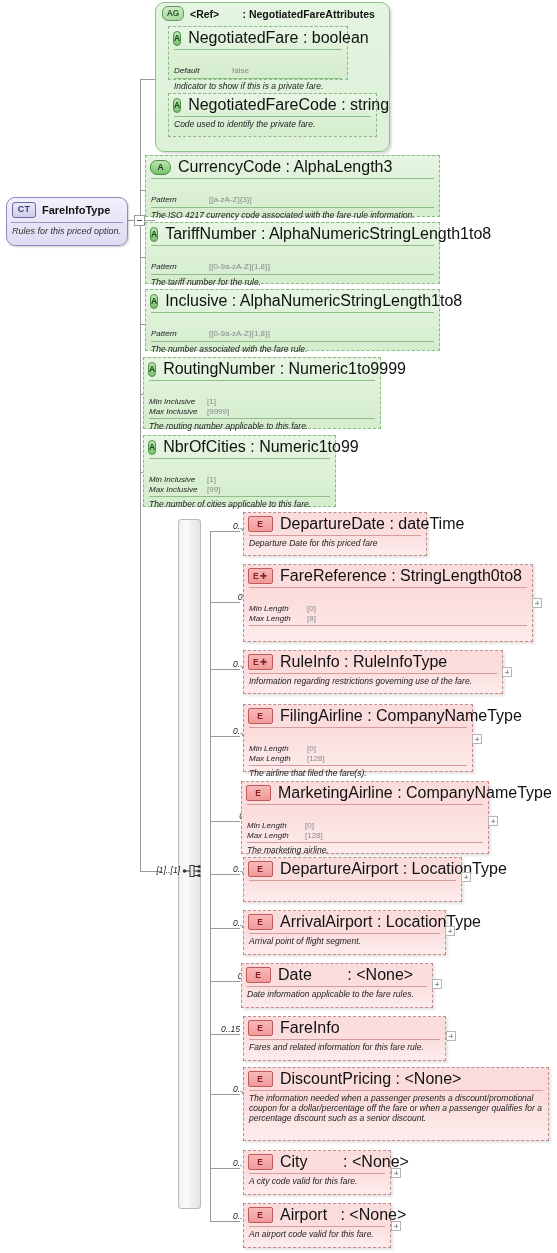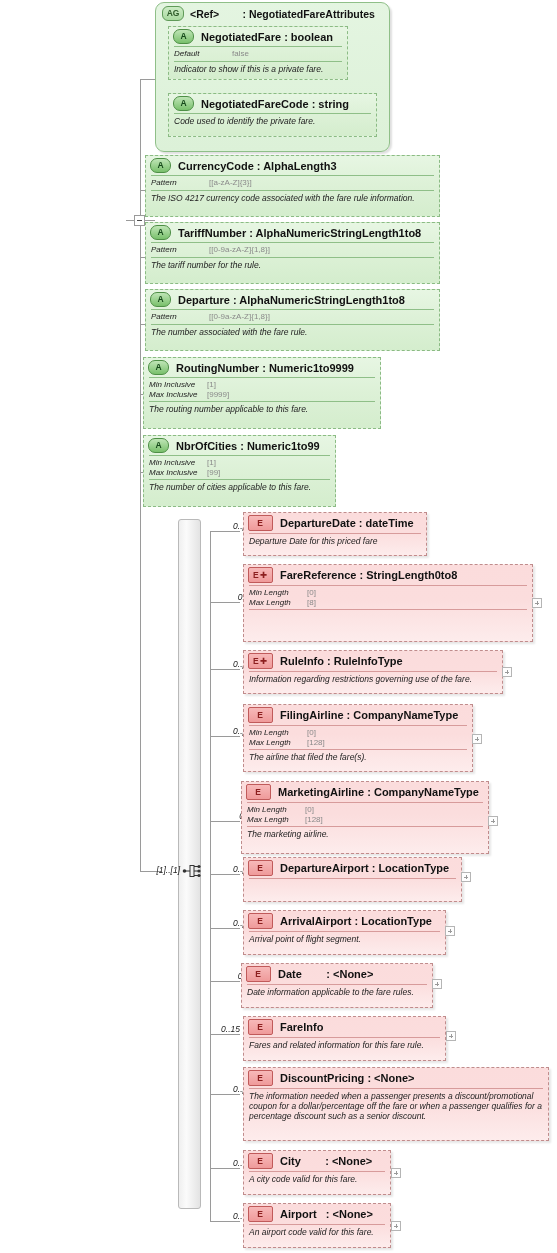--- a/index.html
+++ b/index.html
@@ -68,22 +68,22 @@
     box-sizing:border-box;
   }
   .node-head{display:flex;align-items:center;padding:2px 6px 1px 4px;}
   .a-badge{
     display:inline-block;width:19px;height:13px;line-height:12px;text-align:center;
     font-size:8.5px;font-weight:bold;color:#16491a;
     border:1px solid #4e8f46;border-radius:7px;
     background:linear-gradient(to bottom,#bfe5b6,#79c06c);
     margin-right:7px;
   }
-  .node-title{font-size:11px;font-weight:bold;color:#111;white-space:pre;}
-  .facets{padding:1px 6px 1px 5px;}
+  .node-title{font-size:16px;font-weight:normal;color:#111;white-space:pre;}
+  .facets{padding:15px 6px 1px 5px;}
   .facet-row{display:flex;font-size:8px;line-height:9.5px;}
   .facet-k{font-style:italic;color:#222;width:58px;}
   .facet-v{color:#8a8a8a;}
   .hr-g{height:0;border-top:1px solid #8fbf88;margin:1px 5px;}
   .hr-r{height:0;border-top:1px solid #d79b9b;margin:1px 5px;}
   .node-doc{font-size:8.5px;font-style:italic;color:#222;padding:1px 6px 2px 5px;line-height:10px;}
 
   
   .elem-node{
     position:absolute;
@@ -157,20 +157,28 @@
   <div class="ln-h" style="left:210px;top:736px;width:30px;"></div>
   <div class="ln-h" style="left:210px;top:821px;width:30px;"></div>
   <div class="ln-h" style="left:210px;top:874px;width:30px;"></div>
   <div class="ln-h" style="left:210px;top:928px;width:30px;"></div>
   <div class="ln-h" style="left:210px;top:981px;width:30px;"></div>
   <div class="ln-h" style="left:210px;top:1034px;width:30px;"></div>
   <div class="ln-h" style="left:210px;top:1094px;width:30px;"></div>
   <div class="ln-h" style="left:210px;top:1168px;width:30px;"></div>
   <div class="ln-h" style="left:210px;top:1221px;width:30px;"></div>
 
+  <div class="ct-box">
+    <div class="ct-head">
+      <span class="ct-badge">CT</span>
+      <span class="ct-title">FareInfoType</span>
+    </div>
+    <div class="ct-sep"></div>
+    <div class="ct-doc">Rules for this priced option.</div>
+  </div>
   <div class="toggle" style="left:134px;top:215px;"></div>
 
   <div class="ag-panel" style="left:155px;top:2px;width:233px;height:148px;">
     <div class="ag-head">
       <span class="ag-badge">AG</span>
       <span class="ag-title">&lt;Ref&gt;        : NegotiatedFareAttributes</span>
     </div>
   </div>
 
   <div class="attr-node" style="left:168px;top:26px;width:180px;height:54px;">
@@ -226,21 +234,21 @@
         <span class="facet-v">[[0-9a-zA-Z]{1,8}]</span>
       </div>
     </div>
     <div class="hr-g"></div>
     <div class="node-doc">The tariff number for the rule.</div>
   </div>
 
   <div class="attr-node" style="left:145px;top:289px;width:295px;height:62px;">
     <div class="node-head">
       <span class="a-badge">A</span>
-      <span class="node-title">Departure : AlphaNumericStringLength1to8</span>
+      <span class="node-title">Inclusive : AlphaNumericStringLength1to8</span>
     </div>
     <div class="hr-g"></div>
     <div class="facets">
       <div class="facet-row">
         <span class="facet-k">Pattern</span>
         <span class="facet-v">[[0-9a-zA-Z]{1,8}]</span>
       </div>
     </div>
     <div class="hr-g"></div>
     <div class="node-doc">The number associated with the fare rule.</div>

